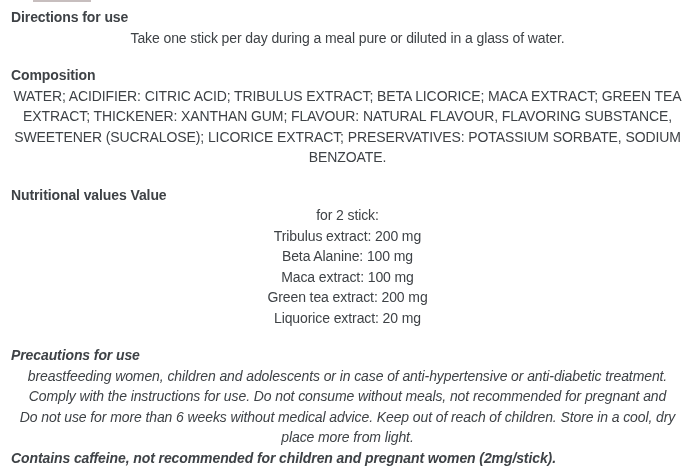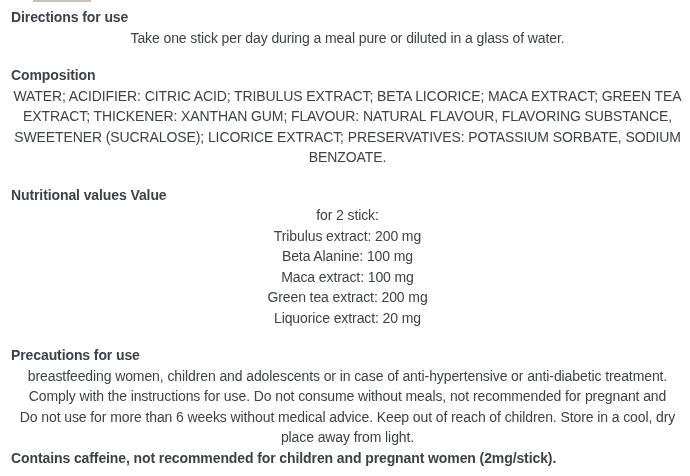--- a/index.html
+++ b/index.html
@@ -29,20 +29,21 @@
     height: 2px;
     background: #9b8a8a;
     opacity: 0.55;
     filter: blur(0.5px);
   }
   .section {
     margin-bottom: 17px;
   }
   .section:last-child {
     margin-bottom: 0;
+    font-style: italic;
   }
   .heading {
     font-weight: bold;
   }
   .line {
     white-space: nowrap;
     text-align: center;
   }
   .bold-line {
     font-weight: bold;
@@ -77,17 +78,17 @@
     <div class="line">Maca extract: 100 mg</div>
     <div class="line">Green tea extract: 200 mg</div>
     <div class="line">Liquorice extract: 20 mg</div>
   </div>
 
   <div class="section">
     <div class="heading">Precautions for use</div>
     <div class="line">breastfeeding women, children and adolescents or in case of anti-hypertensive or anti-diabetic treatment.</div>
     <div class="line">Comply with the instructions for use. Do not consume without meals, not recommended for pregnant and</div>
     <div class="line">Do not use for more than 6 weeks without medical advice. Keep out of reach of children. Store in a cool, dry</div>
-    <div class="line">place away from light.</div>
+    <div class="line">place more from light.</div>
     <div class="bold-line">Contains caffeine, not recommended for children and pregnant women (2mg/stick).</div>
   </div>
 
 </div>
 
 </body></html>

